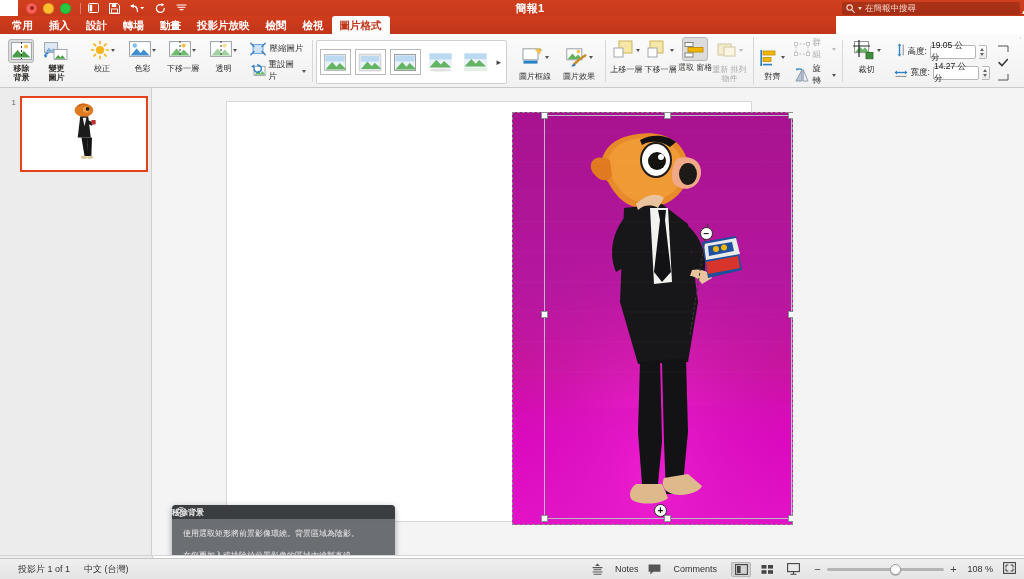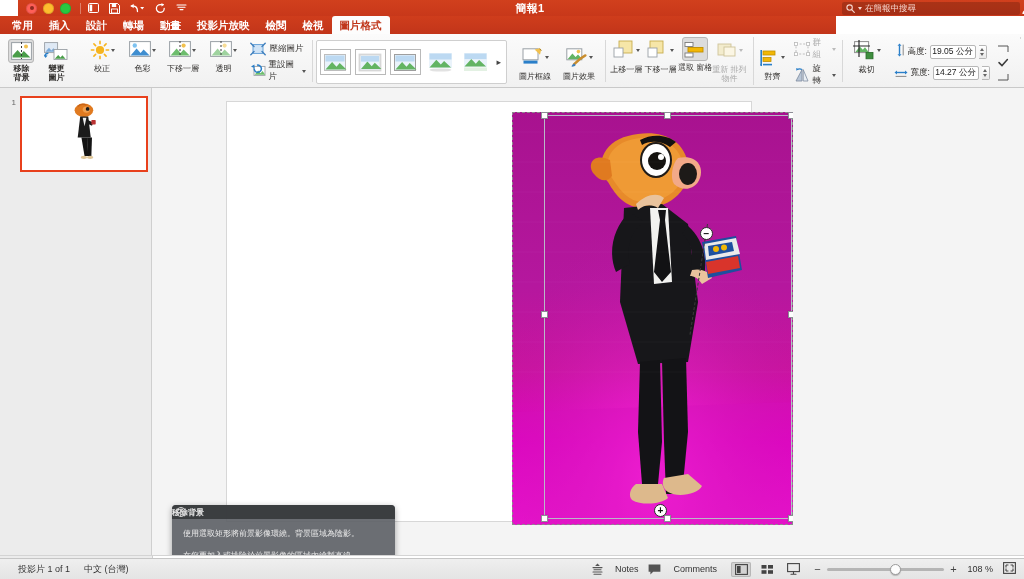--- a/index.html
+++ b/index.html
@@ -109,21 +109,21 @@
   .arrangecol .lbl { font-size:8px; color:#33312f; line-height:9px; text-align:center; margin-top:2px;}
   .arrangecol.pressed .icobox { background:#dcdcdc; border:1px solid #b6b6b6; border-radius:3px;}
   .arrangecol.dim .lbl { color:#aaa; }
 
   .sizefields { display:flex; flex-direction:column; gap:3px; justify-content:center; height:48px; padding-top:3px;}
   .sizerow { display:flex; align-items:center; gap:3px; }
   .sizelabel { font-size:8.5px; color:#33312f; white-space:nowrap;}
   .numfield {
     width: 46px; height: 14px; border:1px solid #b7b7b7; border-radius:2px; background:#fff;
     font-size:8.5px; color:#1a1a1a; display:flex; align-items:center; justify-content:flex-end;
-    padding-right:2px;
+    padding-right:8px;
   }
   .spin { width:8px; height:14px; border:1px solid #b7b7b7; border-left:none; border-radius:0 2px 2px 0;
           background:linear-gradient(180deg,#fff,#e9e9e9); display:flex;flex-direction:column;
           align-items:center; justify-content:center; gap:2px;}
   .spin i { display:block; width:0;height:0;border-left:2.5px solid transparent;border-right:2.5px solid transparent;}
   .spin i.up { border-bottom:3px solid #666; }
   .spin i.dn { border-top:3px solid #666; }
 
   
   .workarea {

